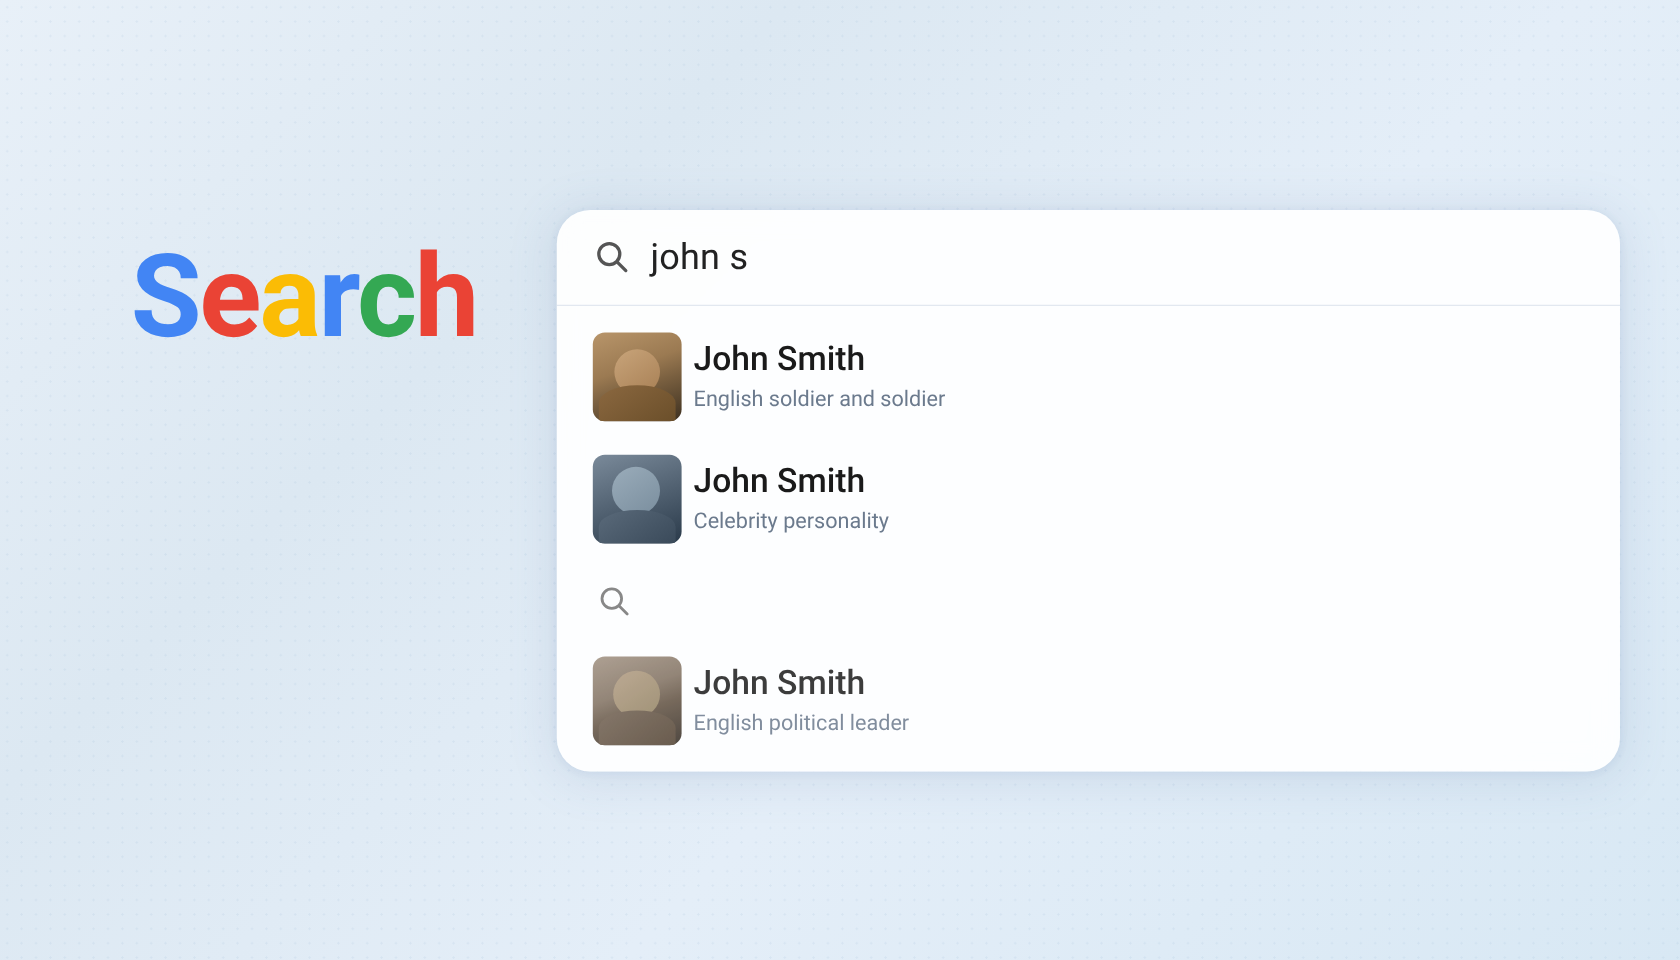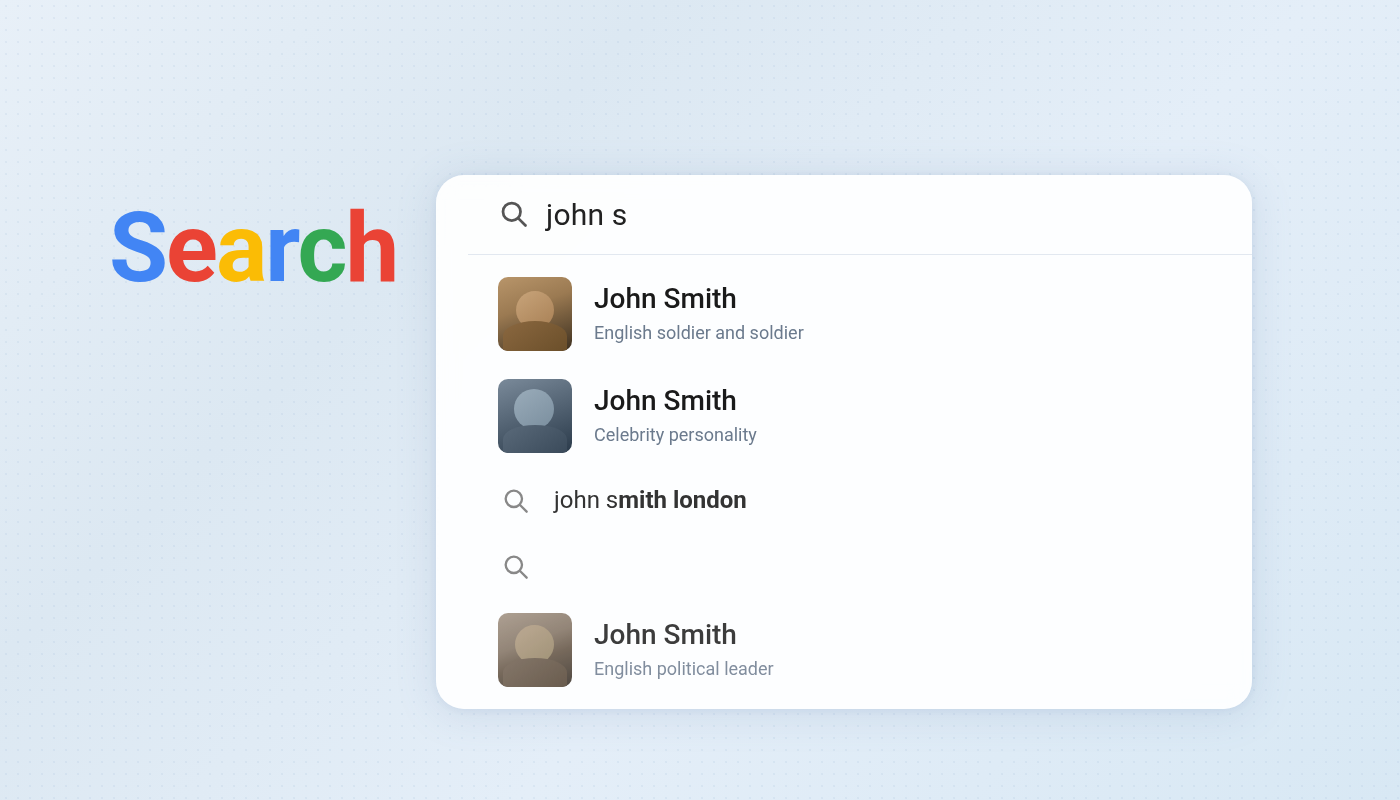--- a/index.html
+++ b/index.html
@@ -37,29 +37,28 @@
     .letter-s { color: #4285F4; }
     .letter-e { color: #EA4335; }
     .letter-a { color: #FBBC05; }
     .letter-r { color: #4285F4; }
     .letter-c { color: #34A853; }
     .letter-h { color: #EA4335; }
 
     
     .search-card {
       position: absolute;
-      left: 436px;
+      left: 464px;
       top: 175px;
-      width: 816px;
+      width: 886px;
       background: rgba(255, 255, 255, 0.92);
       border-radius: 28px;
       box-shadow: 0 4px 40px rgba(100, 130, 170, 0.18), 0 1px 8px rgba(100, 130, 170, 0.1);
       overflow: hidden;
       backdrop-filter: blur(10px);
-      padding-left: 32px;
     }
 
     
     .search-input-area {
       display: flex;
       align-items: center;
       padding: 22px 30px;
       gap: 18px;
       border-bottom: 1.5px solid rgba(200, 210, 225, 0.5);
     }
@@ -83,21 +82,21 @@
 
     
     .results-list {
       padding: 8px 0;
     }
 
     .result-item {
       display: flex;
       align-items: center;
       padding: 14px 30px;
-      gap: 22px;
+      gap: 10px;
       cursor: pointer;
       transition: background 0.15s;
     }
 
     .result-item.person {
       align-items: center;
     }
 
     .result-avatar {
       width: 74px;
@@ -274,31 +273,20 @@
     </div>
 
     <div class="result-item person">
       <div class="result-avatar avatar-2"></div>
       <div class="result-text-block">
         <span class="result-name">John Smith</span>
         <span class="result-description">Celebrity personality</span>
       </div>
     </div>
 
-    <div class="result-item suggestion">
-      <span class="suggestion-icon">
-        <svg viewBox="0 0 24 24" fill="none" stroke="currentColor" stroke-width="2" stroke-linecap="round" stroke-linejoin="round">
-          <circle cx="11" cy="11" r="7"></circle>
-          <line x1="16.5" y1="16.5" x2="22" y2="22"></line>
-        </svg>
-      </span>
-      <span class="suggestion-text">
-        john s<span class="bold-part">mith london</span>
-      </span>
-    </div>
 
     <div class="result-item suggestion">
       <span class="suggestion-icon">
         <svg viewBox="0 0 24 24" fill="none" stroke="currentColor" stroke-width="2" stroke-linecap="round" stroke-linejoin="round">
           <circle cx="11" cy="11" r="7"></circle>
           <line x1="16.5" y1="16.5" x2="22" y2="22"></line>
         </svg>
       </span>
     </div>
 

